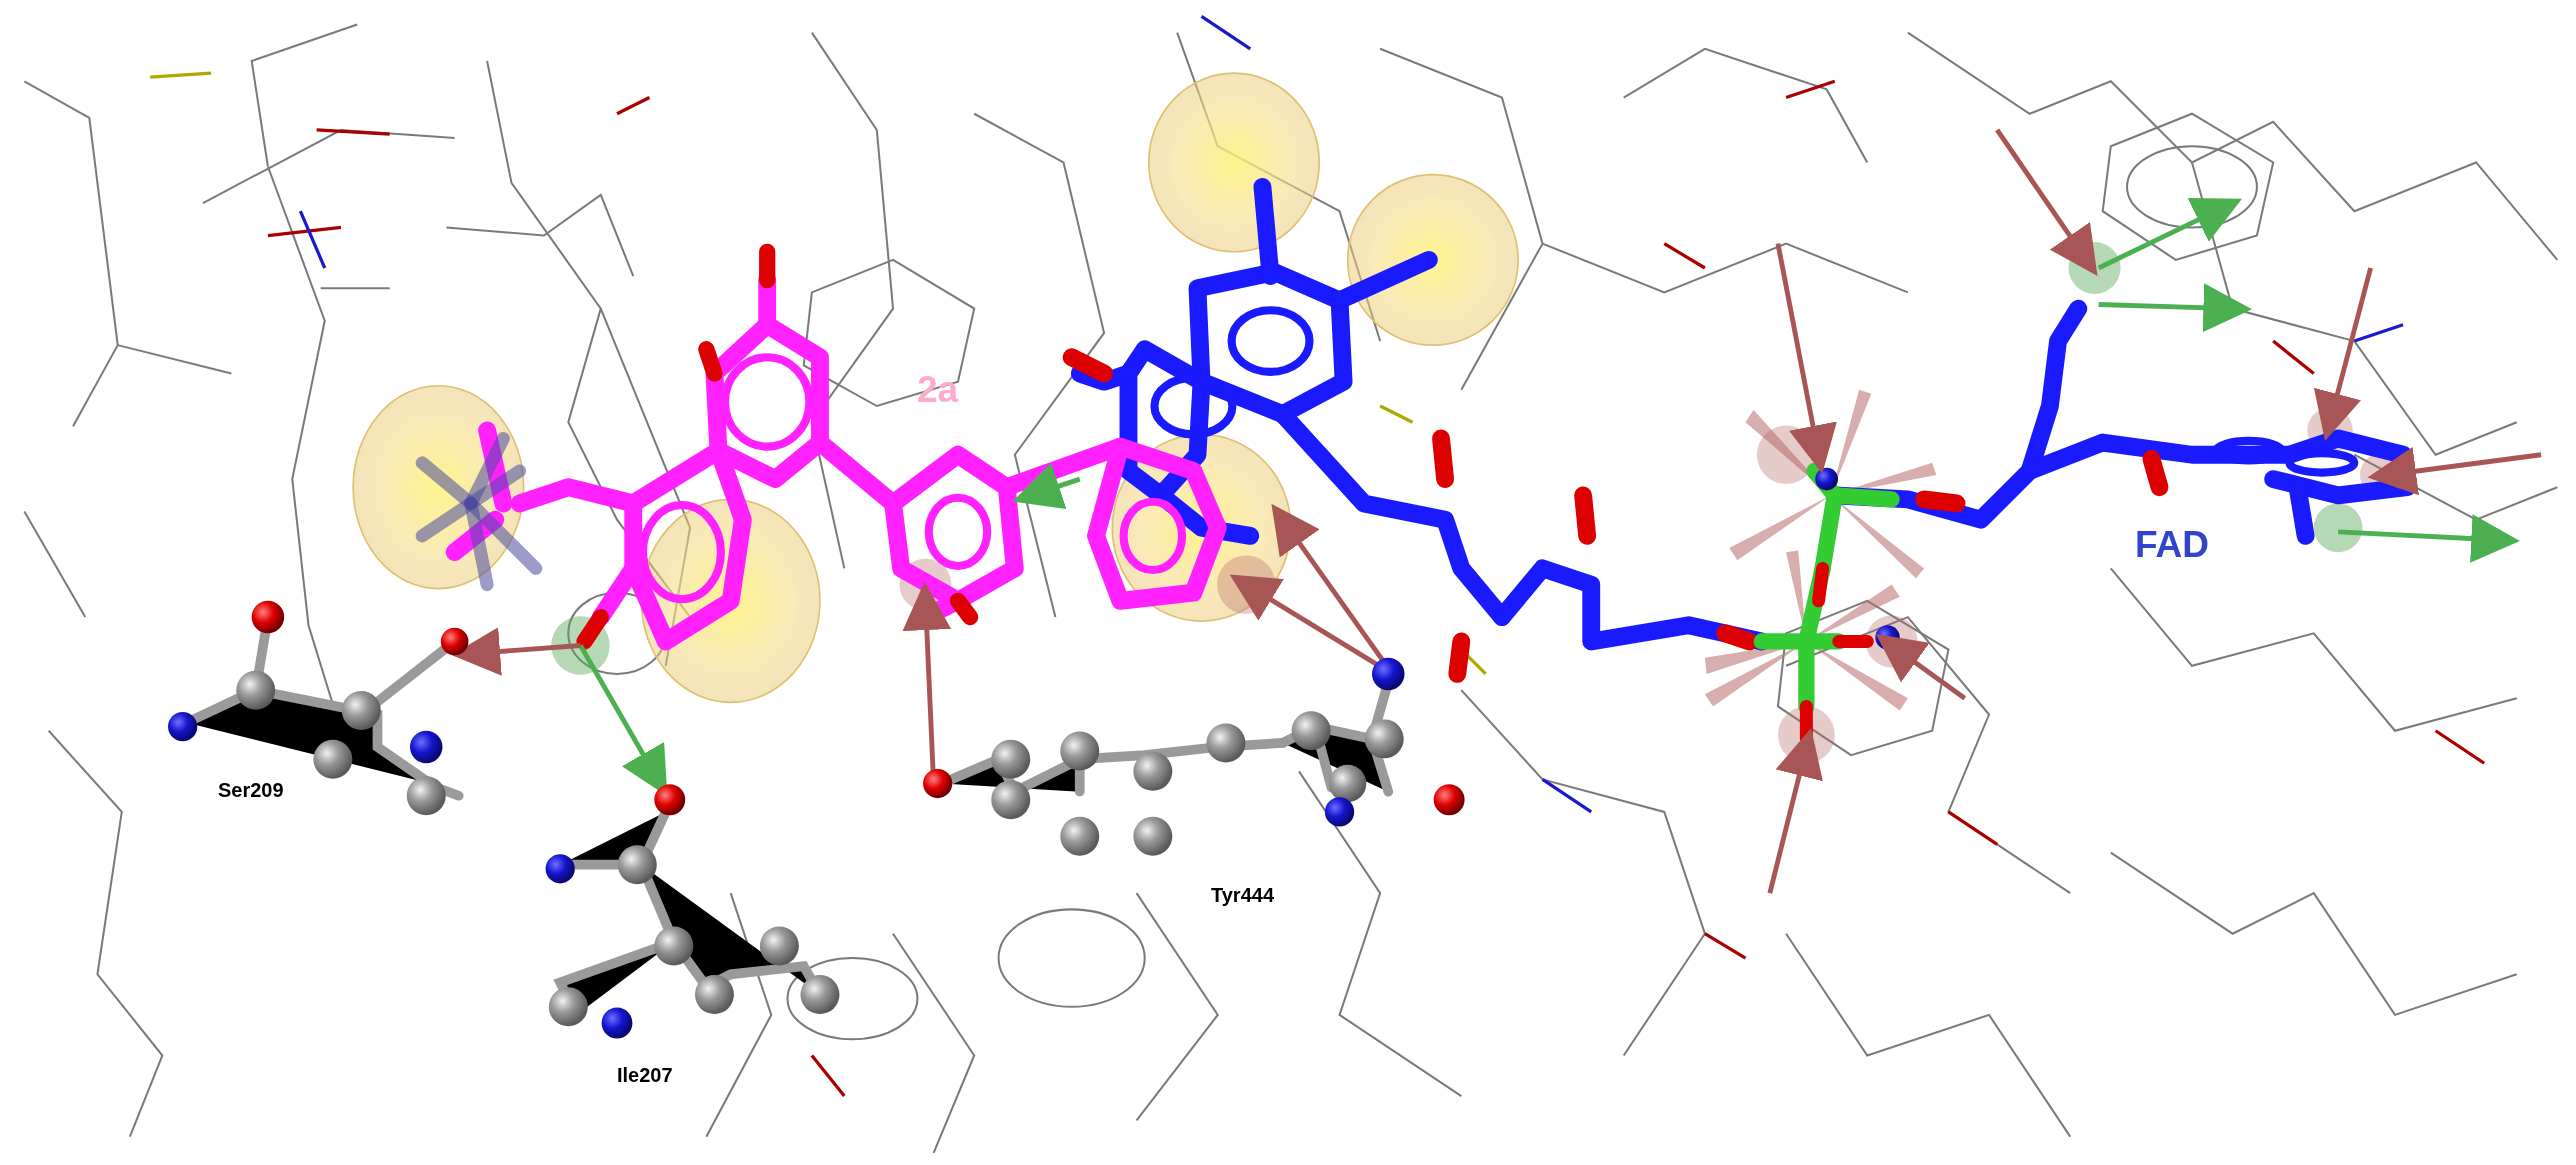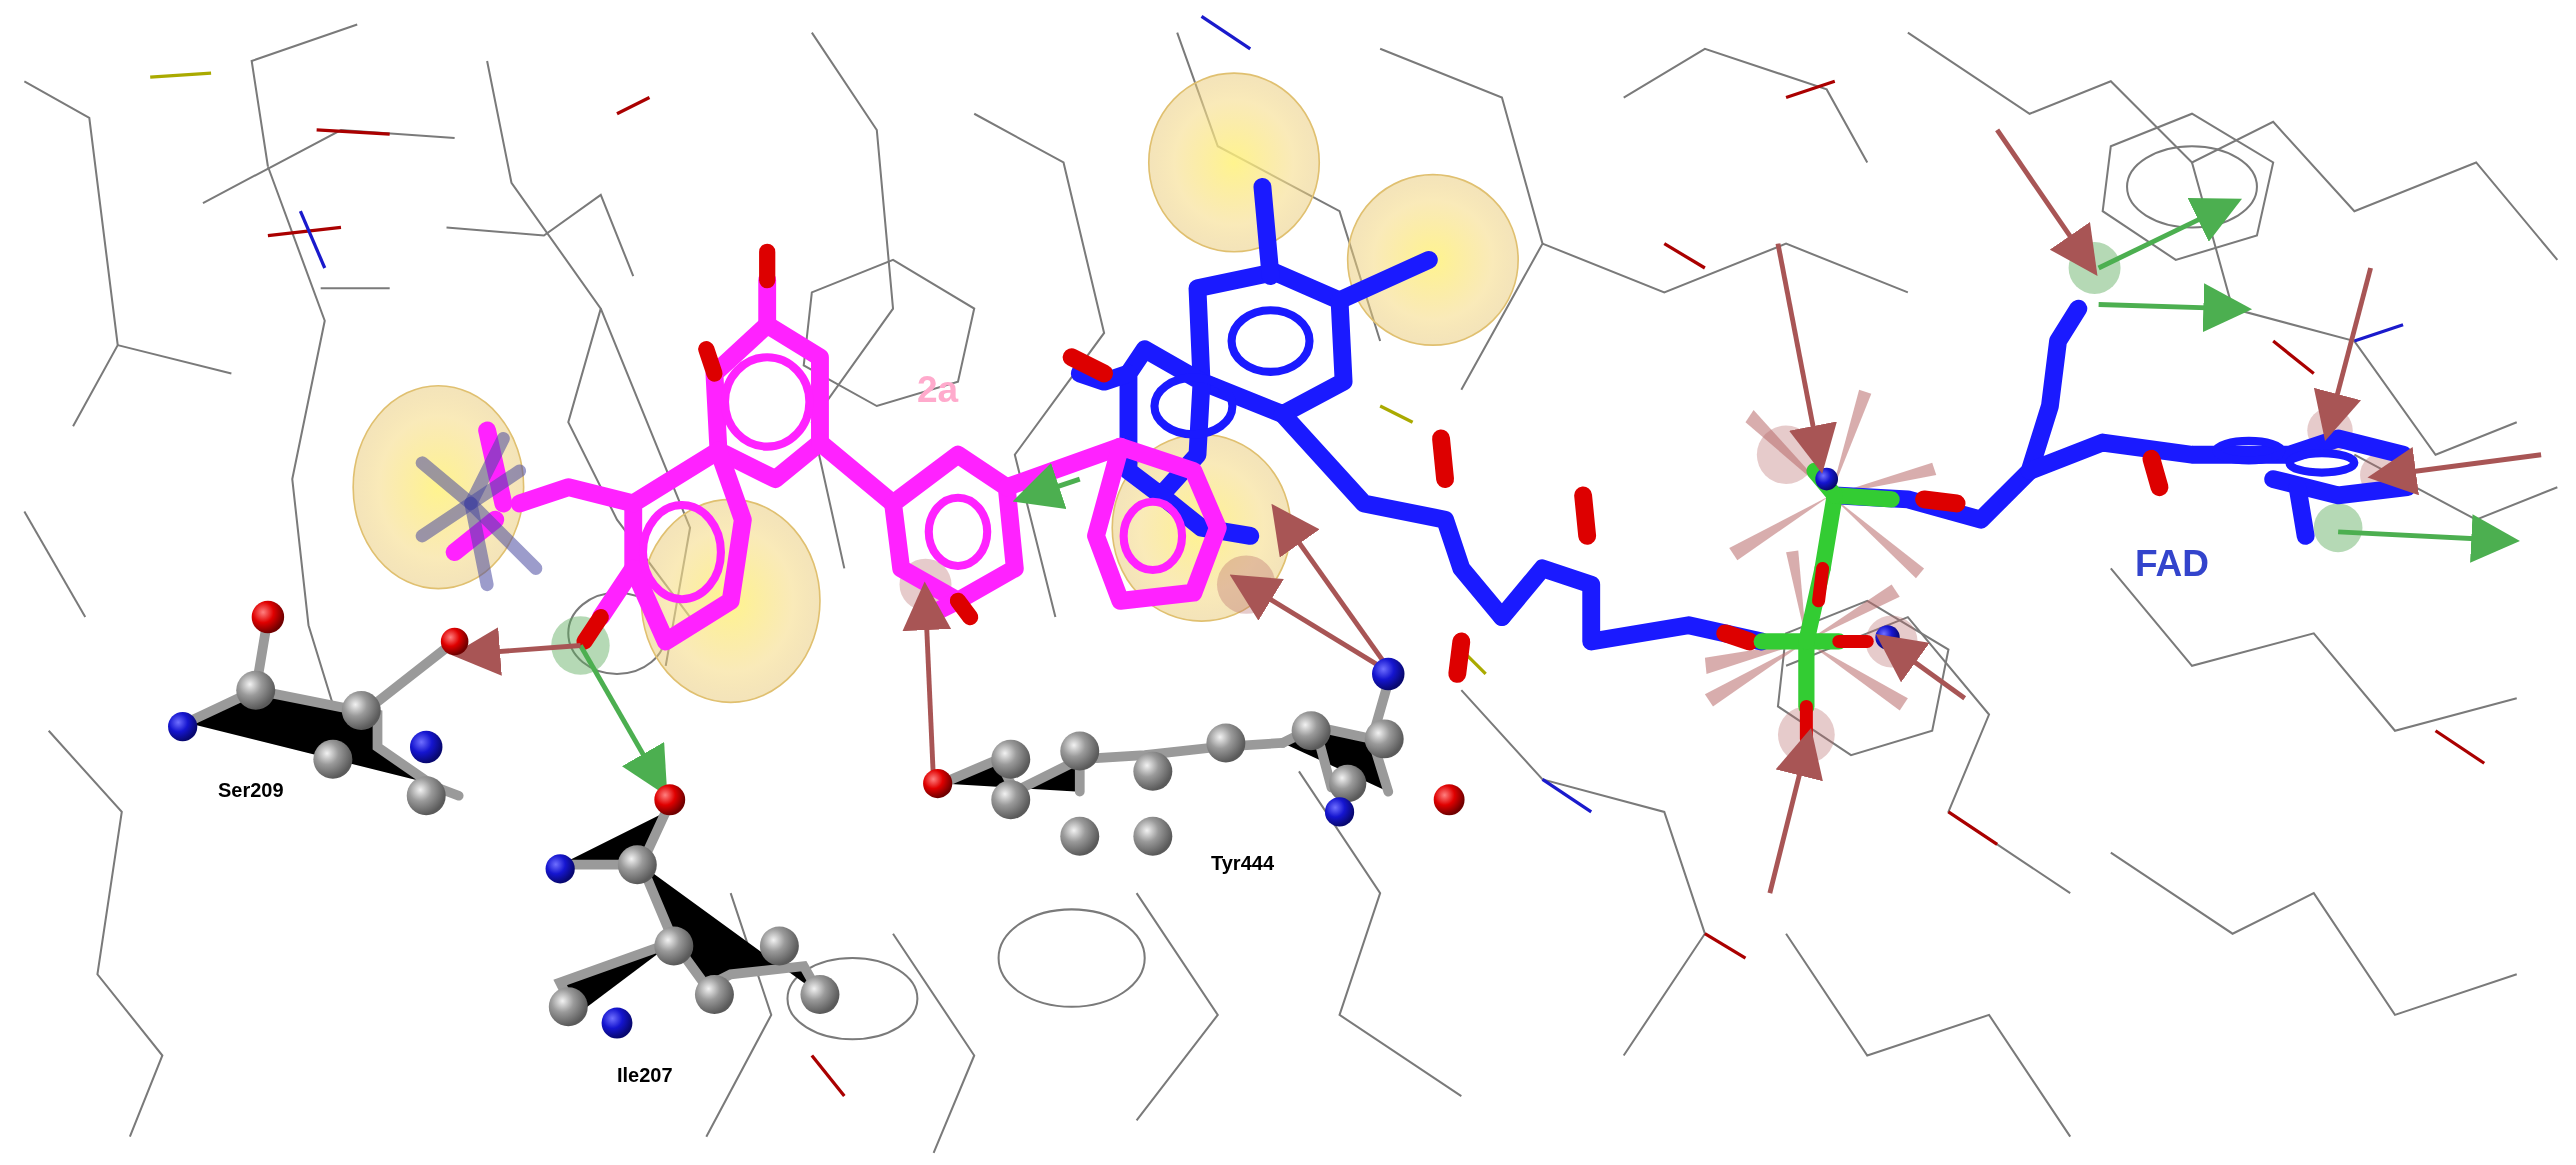--- a/index.html
+++ b/index.html
@@ -279,18 +279,18 @@
       <circle cx="1615" cy="900" r="24" fill="url(#gBall)"></circle>
       <circle cx="1705" cy="910" r="24" fill="url(#gBall)"></circle>
       <circle cx="1660" cy="965" r="23" fill="url(#gBall)"></circle>
       <circle cx="1650" cy="1000" r="18" fill="url(#nBall)"></circle>
       <circle cx="1710" cy="830" r="20" fill="url(#nBall)"></circle>
       <circle cx="1785" cy="985" r="19" fill="url(#oBall)"></circle>
     </g>
   </svg>
 
   <div class="label lig-label" style="left: 917px; top: 369px; color: rgb(255, 170, 204);">2a</div>
-  <div class="label lig-label" style="left: 2135px; top: 524px; color: rgb(51, 68, 204); margin-top: 19px;">FAD</div>
+  <div class="label lig-label" style="left: 2135px; top: 524px; color: rgb(51, 68, 204);">FAD</div>
   <div class="label res-label" style="left:218px; top:779px;">Ser209</div>
   <div class="label res-label" style="left:617px; top:1064px;">Ile207</div>
-  <div class="label res-label" style="left:1211px; top:852px;">Tyr444</div>
+  <div class="label res-label" style="left:1211px; top:884px;">Tyr444</div>
 </div>
 
 
 </body></html>

